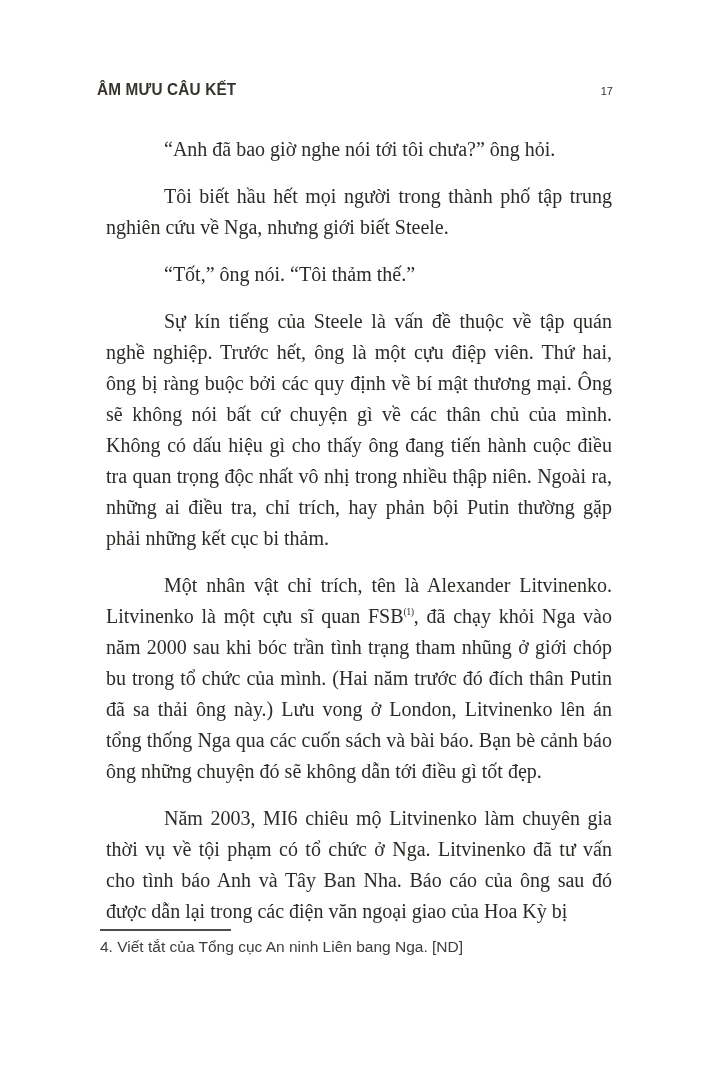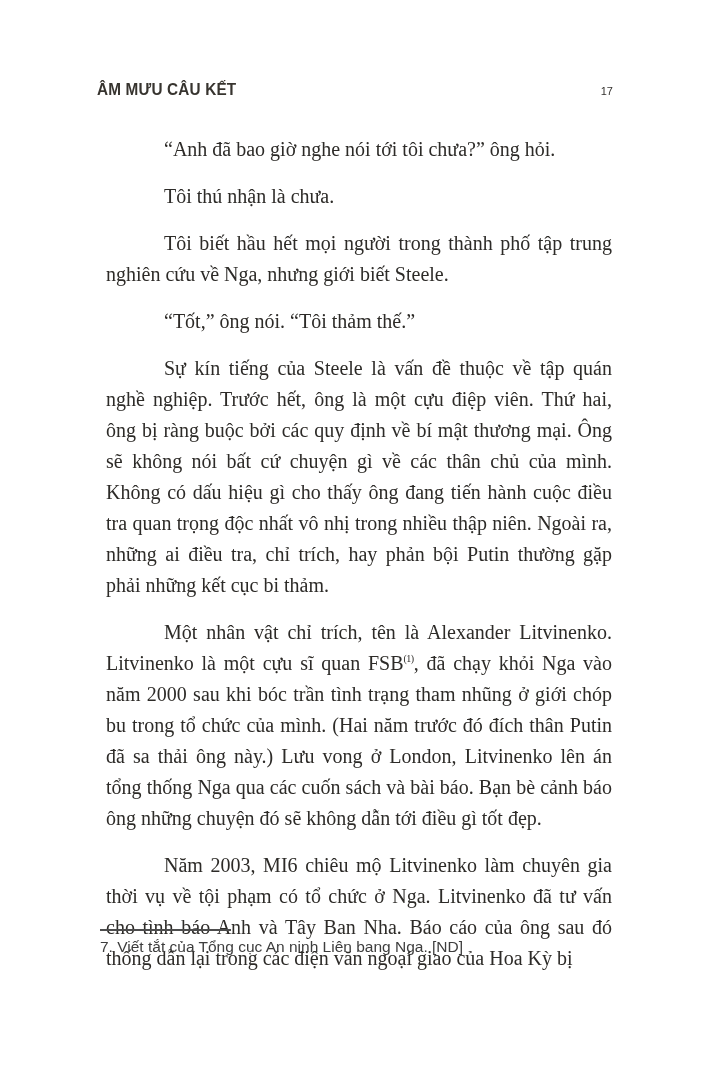--- a/index.html
+++ b/index.html
@@ -83,26 +83,25 @@
 
 <div class="page">
 
   <div class="page-header">
     <span class="running-title">ÂM MƯU CÂU KẾT</span>
     <span class="page-number">17</span>
   </div>
 
   <div class="page-body">
       <p><span>“Anh đã bao giờ nghe nói tới tôi chưa?” ông hỏi.</span></p>
-      <p><span>Tôi thú nhận là chưa.</span></p>
       <p><span>Tôi biết hầu hết mọi người trong thành phố tập trung nghiên cứu về Nga, nhưng giới biết Steele.</span></p>
       <p><span>“Tốt,” ông nói. “Tôi thảm thế.”</span></p>
       <p><span>Sự kín tiếng của Steele là vấn đề thuộc về tập quán nghề nghiệp. Trước hết, ông là một cựu điệp viên. Thứ hai, ông bị ràng buộc bởi các quy định về bí mật thương mại. Ông sẽ không nói bất cứ chuyện gì về các thân chủ của mình. Không có dấu hiệu gì cho thấy ông đang tiến hành cuộc điều tra quan trọng độc nhất vô nhị trong nhiều thập niên. Ngoài ra, những ai điều tra, chỉ trích, hay phản bội Putin thường gặp phải những kết cục bi thảm.</span></p>
       <p><span>Một nhân vật chỉ trích, tên là Alexander Litvinenko. Litvinenko là một cựu sĩ quan FSB</span><sup>(1)</sup><span>, đã chạy khỏi Nga vào năm 2000 sau khi bóc trần tình trạng tham nhũng ở giới chóp bu trong tổ chức của mình. (Hai năm trước đó đích thân Putin đã sa thải ông này.) Lưu vong ở London, Litvinenko lên án tổng thống Nga qua các cuốn sách và bài báo. Bạn bè cảnh báo ông những chuyện đó sẽ không dẫn tới điều gì tốt đẹp.</span></p>
-      <p><span>Năm 2003, MI6 chiêu mộ Litvinenko làm chuyên gia thời vụ về tội phạm có tổ chức ở Nga. Litvinenko đã tư vấn cho tình báo Anh và Tây Ban Nha. Báo cáo của ông sau đó thống dẫn lại trong các điện văn ngoại giao của Hoa Kỳ bị</span></p>
+      <p><span>Năm 2003, MI6 chiêu mộ Litvinenko làm chuyên gia thời vụ về tội phạm có tổ chức ở Nga. Litvinenko đã tư vấn cho tình báo Anh và Tây Ban Nha. Báo cáo của ông sau đó được dẫn lại trong các điện văn ngoại giao của Hoa Kỳ bị</span></p>
     </div>
 
   <div class="footnote-area">
     <div class="footnote-rule"></div>
-    <div class="footnote-text">7. Viết tắt của Tổng cục An ninh Liên bang Nga. [ND]</div>
+    <div class="footnote-text">4. Viết tắt của Tổng cục An ninh Liên bang Nga. [ND]</div>
   </div>
 
 </div>
 
 </body></html>

